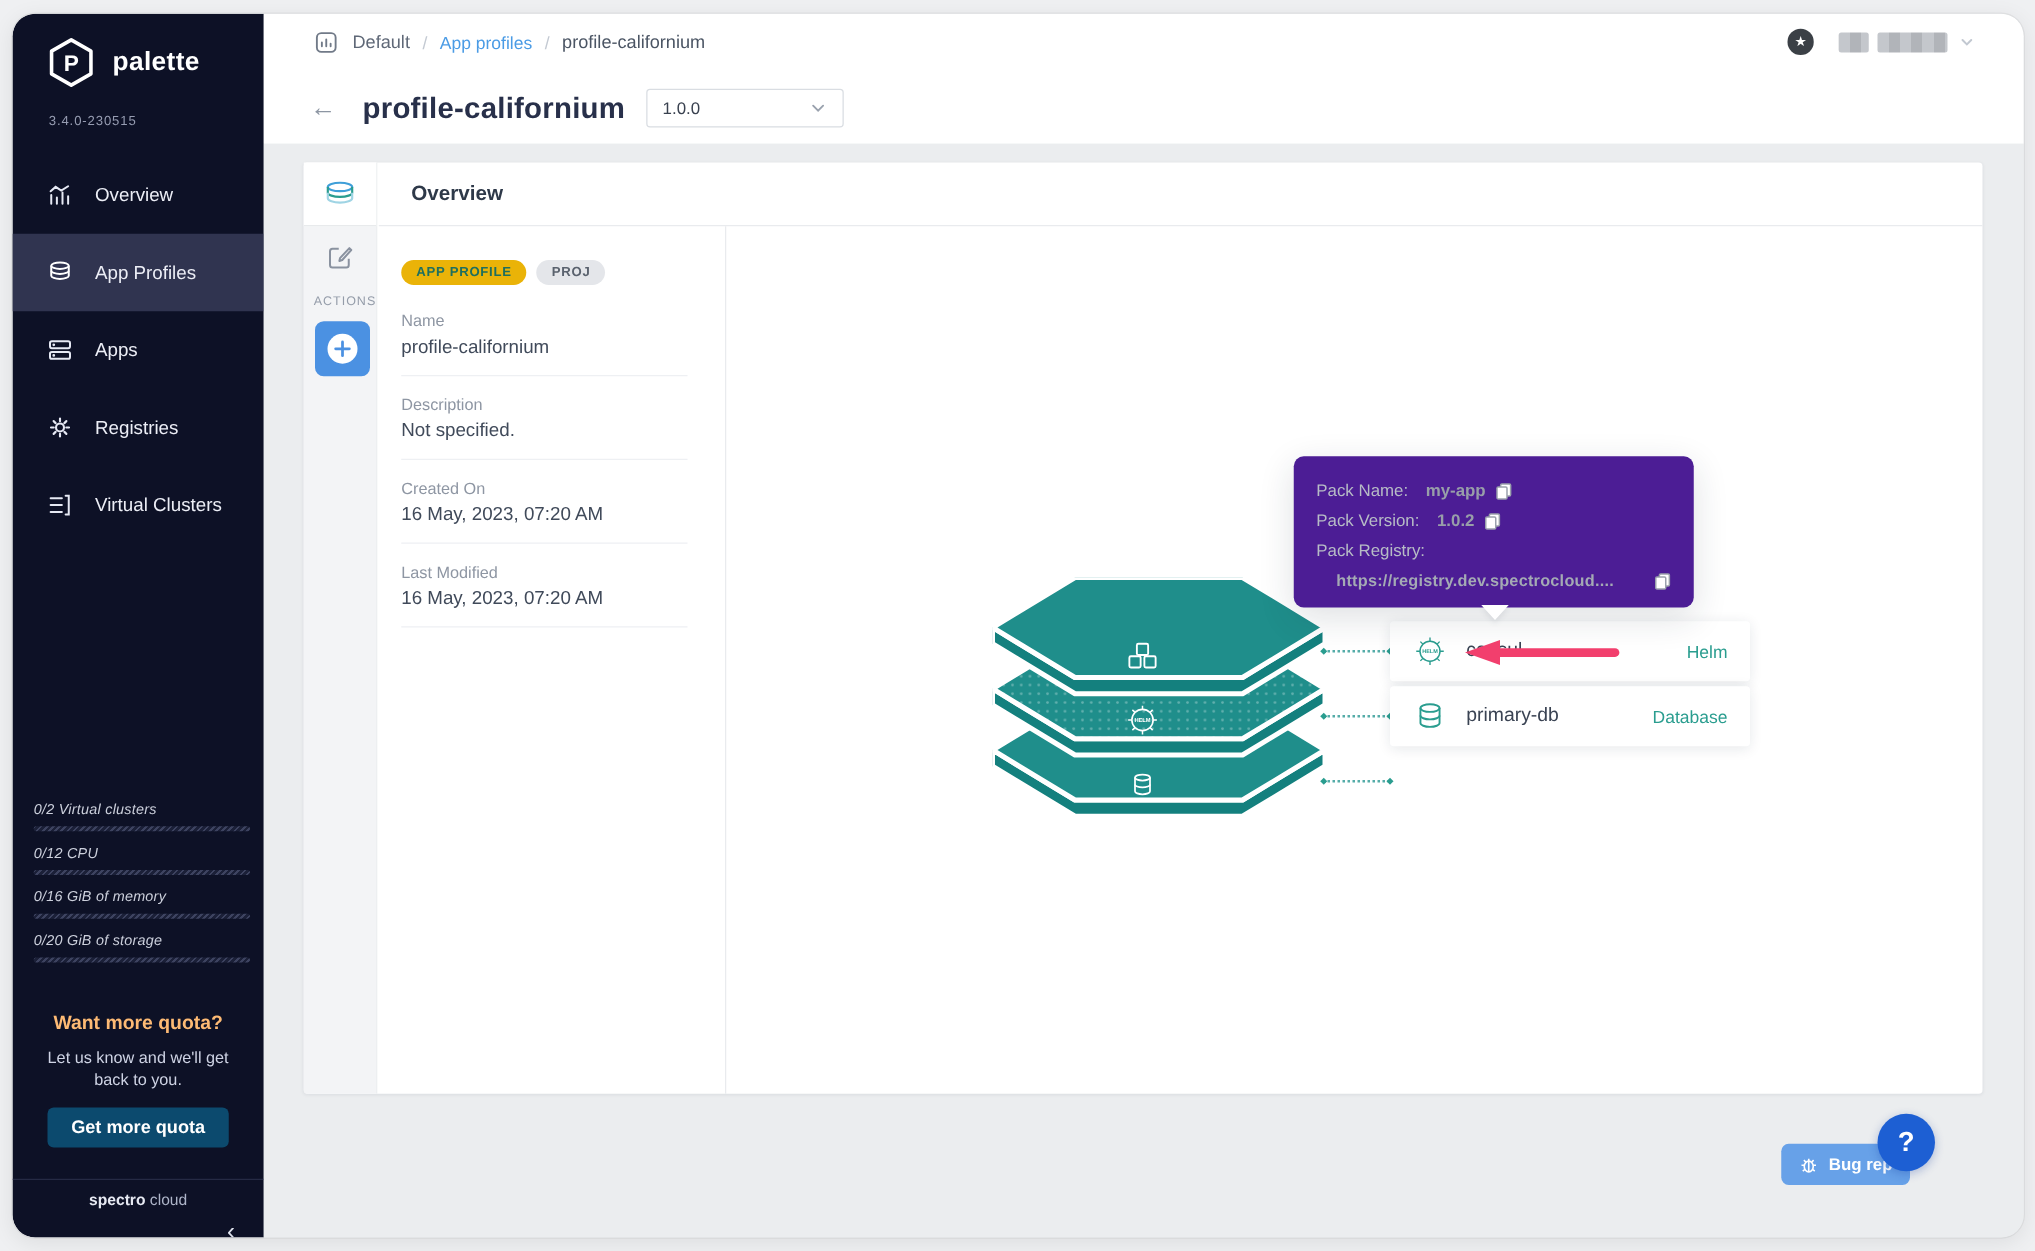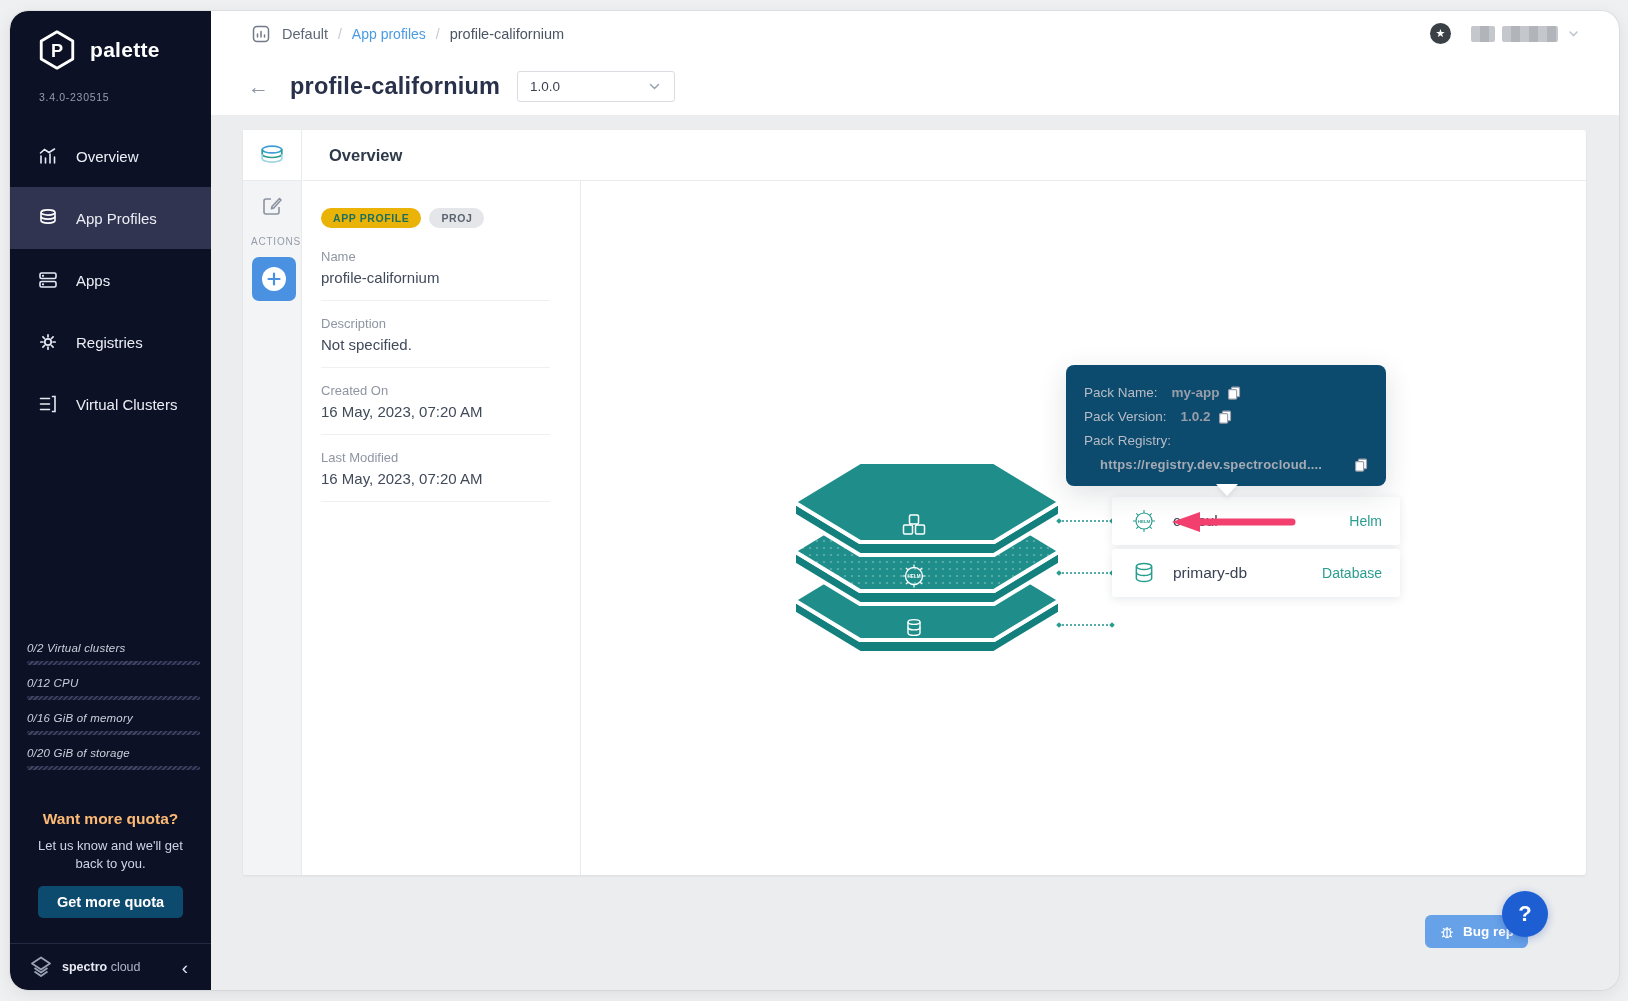--- a/index.html
+++ b/index.html
@@ -30,21 +30,21 @@
   .quota-bar { height:4px; border-radius:2px;
                background:repeating-linear-gradient(135deg,#3d4360 0 1.5px,#1b2038 1.5px 3.5px); }
 
   .cta { position:absolute; left:0; right:0; top:799px; text-align:center; padding:0 18px; }
   .cta-title { color:#fdba74; font-size:15.5px; font-weight:700; margin-bottom:9px; }
   .cta-body { color:#ced3e4; font-size:13px; line-height:1.4; }
   .cta-btn { margin-top:13px; display:inline-block; background:#0c4a6e; color:#ffffff;
              font-size:14.5px; font-weight:600; padding:8px 19px; border-radius:5px; cursor:pointer; }
 
   .side-footer { position:absolute; left:0; bottom:0; width:100%; height:47px;
-                 border-top:1px solid #252a44; display:flex; align-items:center; padding:0 19px; gap:9px; }
+                 border-top:1px solid #252a44; display:flex; align-items:center; padding:0 19px; gap:9px;flex-direction:column; }
   .sf-brand { font-size:12.5px; }
   .sf-bold { color:#e6e9f2; font-weight:700; }
   .sf-light { color:#aeb5c9; font-weight:300; }
   .sf-collapse { margin-left:auto; color:#dfe3ee; font-size:19px; line-height:1; cursor:pointer; padding:0 4px; }
 
   
   .main { position:absolute; left:201px; top:0; right:0; bottom:0; }
   .topbar { position:absolute; top:0; left:0; right:0; height:104px; background:#ffffff; border-radius:0 18px 0 0; }
   .crumb-row { position:absolute; top:0; left:0; right:0; height:46px; display:flex; align-items:center; padding-left:41px; }
   .crumb-sep { color:#c3c9d2; margin:0 10px; font-size:14px; }
@@ -113,22 +113,22 @@
   .connector::before { left:-2px; } .connector::after { right:-2px; }
 
   .pack-list { position:absolute; left:531px; top:316px; width:288px; }
   .pack-row { height:48px; margin-bottom:4px; background:#ffffff; border-radius:3px;
               box-shadow:0 2px 10px rgba(20,40,60,.10); display:flex; align-items:center;
               padding:0 18px 0 20px; cursor:pointer; }
   .pack-icon { width:24px; height:24px; display:flex; align-items:center; justify-content:center; }
   .pack-name { margin-left:17px; color:#3a4353; font-size:15.5px; font-weight:500; }
   .pack-type { margin-left:auto; color:#2a9d8f; font-size:14px; }
 
-  .tooltip { position:absolute; left:454px; top:184px; width:320px; background:#0c4a6e; border-radius:8px;
-             box-shadow:0 8px 28px rgba(30,40,60,.14); padding:20px 18px 14px 18px; z-index:5;margin-left:31px; }
+  .tooltip { position:absolute; left:454px; top:184px; width:320px; background:#4c1d95; border-radius:8px;
+             box-shadow:0 8px 28px rgba(30,40,60,.14); padding:20px 18px 14px 18px; z-index:5; }
   .tt-row { display:flex; align-items:center; margin-bottom:9px; }
   .tt-label { color:#b7bcc6; font-size:13.5px; margin-right:14px; }
   .tt-value { color:#989ea9; font-size:13.5px; font-weight:700; margin-right:7px; }
   .tt-reg-label { color:#b7bcc6; font-size:13.5px; margin-bottom:9px; }
   .tt-reg-row { display:flex; align-items:center; padding-left:16px; }
   .tt-reg-value { color:#a4aab4; font-size:13px; font-weight:700; flex:1; letter-spacing:.2px; }
   .copy-icon { cursor:pointer; display:flex; }
   .tt-caret { position:absolute; left:150px; top:100%; margin-top:-2px; width:0; height:0;
               border-left:11px solid transparent; border-right:11px solid transparent;
               border-top:12px solid #ffffff; filter:drop-shadow(0 3px 2px rgba(30,40,60,.08)); z-index:6; }

